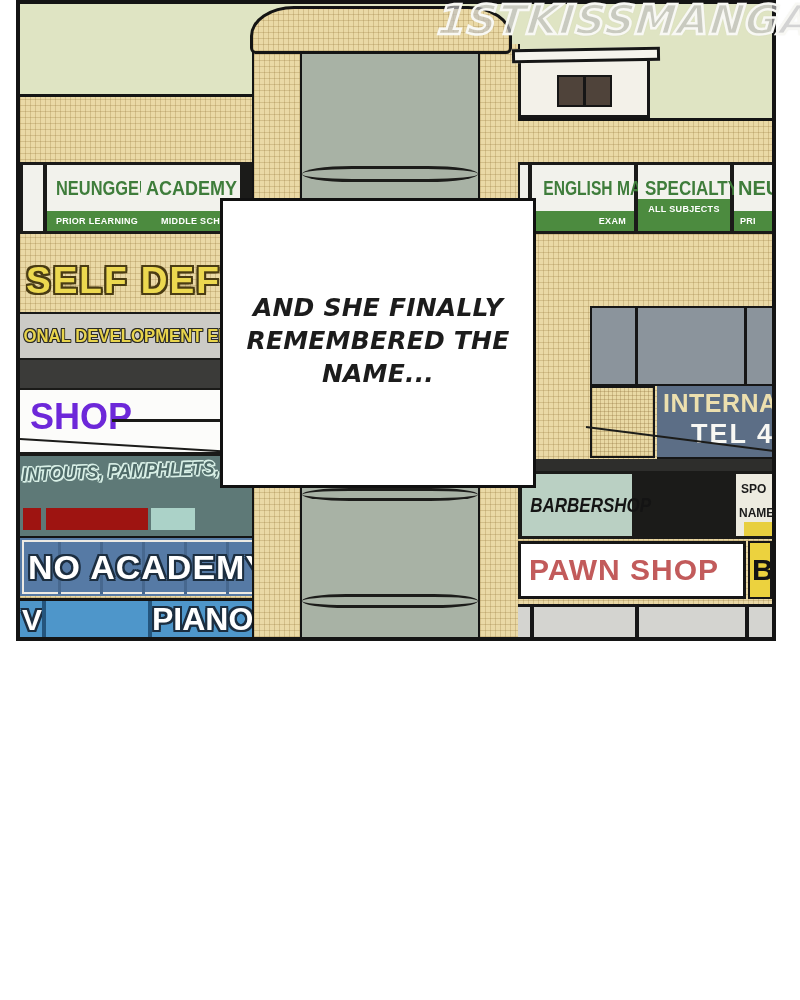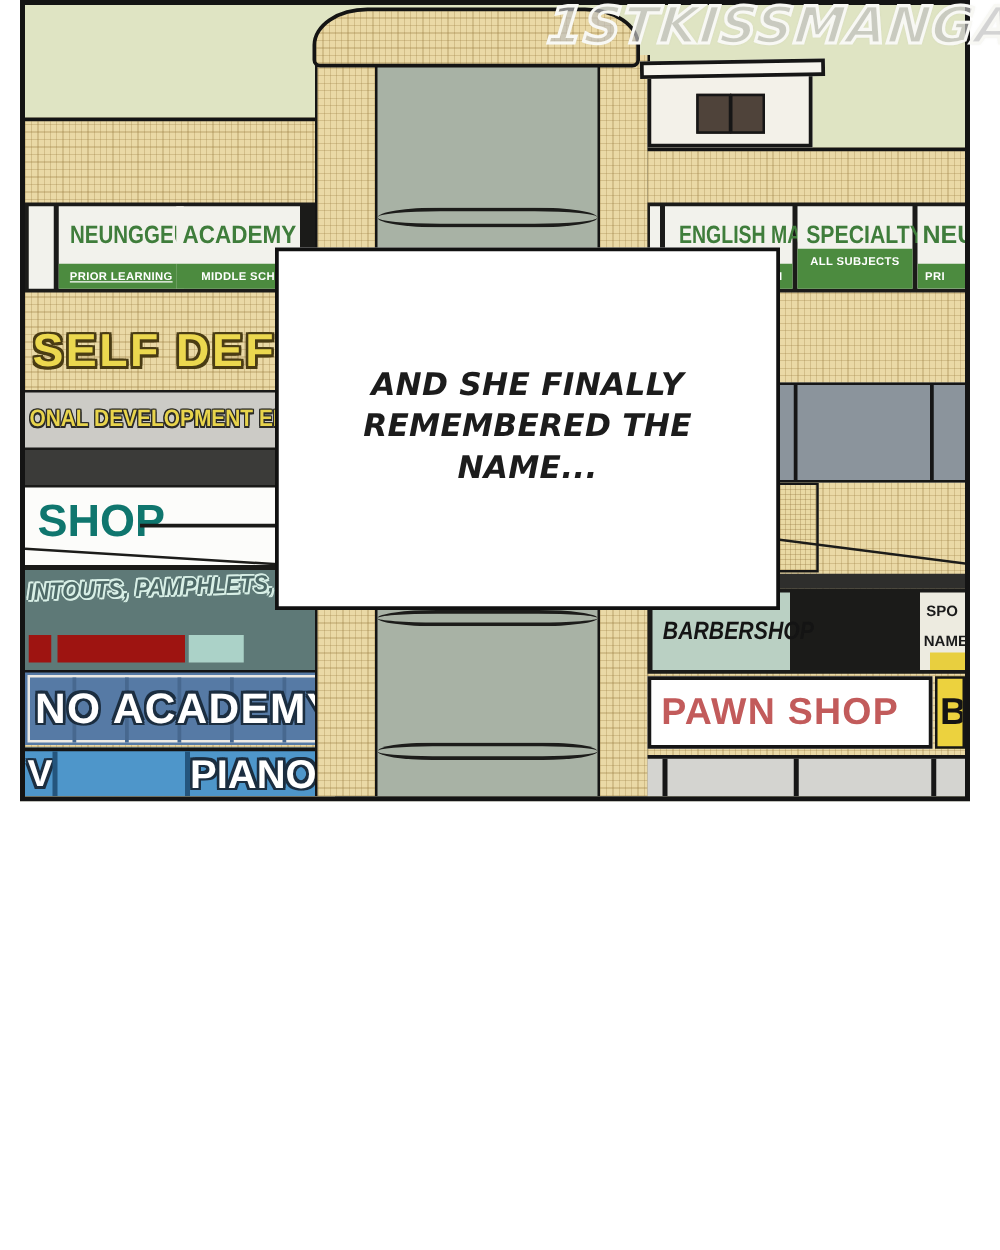--- a/index.html
+++ b/index.html
@@ -26,21 +26,21 @@
           line-height:46px;white-space:nowrap;}
   .o-dark{text-shadow:1px 0 0 #2b2b28,-1px 0 0 #2b2b28,0 1px 0 #2b2b28,0 -1px 0 #2b2b28,
           1px 1px 0 #2b2b28,-1px -1px 0 #2b2b28,1px -1px 0 #2b2b28,-1px 1px 0 #2b2b28;}
   .o-dark2{text-shadow:2px 0 0 #4a3c14,-2px 0 0 #4a3c14,0 2px 0 #4a3c14,0 -2px 0 #4a3c14,
           2px 2px 0 #4a3c14,-2px -2px 0 #4a3c14,2px -2px 0 #4a3c14,-2px 2px 0 #4a3c14;}
   .o-navy{text-shadow:2px 0 0 #1c2e40,-2px 0 0 #1c2e40,0 2px 0 #1c2e40,0 -2px 0 #1c2e40,
           2px 2px 0 #1c2e40,-2px -2px 0 #1c2e40,2px -2px 0 #1c2e40,-2px 2px 0 #1c2e40;}
   .o-mint{text-shadow:1.5px 0 0 #d8efe6,-1.5px 0 0 #d8efe6,0 1.5px 0 #d8efe6,0 -1.5px 0 #d8efe6,
           1.5px 1.5px 0 #d8efe6,-1.5px -1.5px 0 #d8efe6;}
   .wire{position:absolute;height:2px;background:#1c1c1a;transform-origin:left center;z-index:30;}
-  #caption-box{position:absolute;left:200px;top:194px;width:404px;height:290px;background:#ffffff;
+  #caption-box{position:absolute;left:200px;top:194px;width:316px;height:290px;background:#ffffff;
     border:3px solid #111;box-sizing:border-box;z-index:50;}
   #caption-text{margin-top:90px;text-align:center;font-family:"DejaVu Sans",sans-serif;
     font-weight:bold;font-style:italic;font-size:25px;line-height:1.32;color:#1c1c1c;
     white-space:pre-line;letter-spacing:.2px;}
   #watermark{position:absolute;left:438px;top:-4px;z-index:60;white-space:nowrap;
     font-family:"DejaVu Sans",sans-serif;font-weight:800;font-style:italic;font-size:41px;
     letter-spacing:1px;transform:skewX(-6deg);color:rgba(255,255,255,0.30);
     -webkit-text-stroke:2.5px #f8f8f4;text-shadow:0 0 2px rgba(140,140,140,0.55);}
 </style>
 </head>
@@ -49,40 +49,40 @@
 <div id="scene">
 
   <div id="panel">
 
     <div class="abs brick" style="left:0;top:90px;width:248px;height:543px;border-top:3px solid #141414;"></div>
 
     <div class="abs signrow" style="left:0;top:158px;width:233px;height:72px;">
       <div class="abs whitesign" style="left:3px;top:3px;width:20px;height:66px;"></div>
       <div class="abs whitesign" style="left:27px;top:3px;width:100px;height:66px;">
         <div class="gtitle" style="transform:scaleX(.82);transform-origin:center;">NEUNGGEUM</div>
-        <div class="abs greenband" style="left:0;bottom:0;width:100%;height:20px;font-size:9px;text-decoration:underline;">PRIOR LEARNING</div>
+        <div class="abs greenband" style="left:0;bottom:0;width:100%;height:20px;font-size:9px;">PRIOR LEARNING</div>
       </div>
       <div class="abs whitesign" style="left:121px;top:3px;width:99px;height:66px;">
         <div class="gtitle" style="transform:scaleX(.9);transform-origin:center;">ACADEMY</div>
         <div class="abs greenband" style="left:0;bottom:0;width:100%;height:20px;font-size:9px;">MIDDLE SCH</div>
       </div>
     </div>
 
     <div class="abs o-dark2" style="left:6px;top:256px;width:226px;overflow:hidden;color:#ecd84f;font-weight:bold;
                 font-size:37px;white-space:nowrap;letter-spacing:2px;">SELF DEFEN</div>
 
     <div class="abs" style="left:0;top:308px;width:233px;height:48px;background:#cccbc6;
                 border-top:2px solid #1a1a18;border-bottom:2px solid #1a1a18;box-sizing:border-box;overflow:hidden;">
       <div class="o-dark" style="color:#e8d44c;font-weight:bold;font-size:19px;line-height:44px;white-space:nowrap;
                   transform:scaleX(.88);transform-origin:left;padding-left:4px;">ONAL DEVELOPMENT EDUCA</div>
     </div>
     <div class="abs" style="left:0;top:356px;width:233px;height:28px;background:#3b3b39;"></div>
 
     <div class="abs" style="left:0;top:384px;width:233px;height:64px;background:#fcfcfa;border-top:2px solid #1a1a18;box-sizing:border-box;">
-      <div style="position:absolute;left:10px;top:6px;color:#0f766e;font-weight:bold;font-size:36px;text-align:center;">SHOP</div>
+      <div style="position:absolute;left:10px;top:6px;color:#6d28d9;font-weight:bold;font-size:36px;text-align:center;">SHOP</div>
       <div class="abs dkline" style="left:92px;top:29px;width:140px;height:3px;"></div>
     </div>
     <div class="abs dkline" style="left:0;top:448px;width:233px;height:4px;"></div>
 
     <div class="abs" style="left:0;top:452px;width:233px;height:80px;background:#5e7977;overflow:hidden;">
       <div class="o-mint" style="position:absolute;left:2px;top:8px;color:#4d6967;font-weight:bold;font-style:italic;
                   font-size:19px;white-space:nowrap;transform:rotate(-2deg) scaleX(.92);transform-origin:left;">INTOUTS, PAMPHLETS, BANNERS</div>
       <div class="abs" style="left:3px;top:52px;width:18px;height:22px;background:#9e1411;"></div>
       <div class="abs" style="left:26px;top:52px;width:102px;height:22px;background:#9e1411;"></div>
       <div class="abs" style="left:131px;top:52px;width:44px;height:22px;background:#abd2c8;"></div>
@@ -140,20 +140,25 @@
       </div>
     </div>
 
     <div class="abs" style="left:570px;top:302px;width:182px;height:80px;background:#8b949c;
                 border:2px solid #161616;border-right:none;box-sizing:border-box;">
       <div class="abs" style="left:43px;top:0;width:3px;height:100%;background:#161616;"></div>
       <div class="abs" style="left:152px;top:0;width:3px;height:100%;background:#161616;"></div>
     </div>
 
     <div class="abs brick-fine" style="left:570px;top:382px;width:65px;height:72px;border:2px solid #161616;box-sizing:border-box;"></div>
+    <div class="abs" style="left:637px;top:380px;width:115px;height:75px;background:#5c6e86;
+                border-top:2px solid #161616;border-bottom:2px solid #161616;box-sizing:border-box;overflow:hidden;">
+      <div style="position:absolute;left:6px;top:3px;color:#ecdfae;font-weight:bold;font-size:25px;white-space:nowrap;letter-spacing:.5px;">INTERNA</div>
+      <div style="position:absolute;left:34px;top:33px;color:#f8f8f4;font-weight:bold;font-size:27px;white-space:nowrap;letter-spacing:2px;">TEL 4</div>
+    </div>
     <div class="abs" style="left:498px;top:455px;width:254px;height:12px;background:#2e2e2c;"></div>
 
     <div class="abs signrow" style="left:498px;top:467px;width:254px;height:68px;">
       <div class="abs" style="left:4px;top:3px;width:110px;height:62px;background:#bad0c3;">
         <div style="color:#141414;font-weight:bold;font-style:italic;font-size:20px;text-align:center;
                     line-height:62px;white-space:nowrap;transform:scaleX(.85);transform-origin:center;">BARBERSHOP</div>
       </div>
       <div class="abs" style="left:218px;top:3px;width:36px;height:62px;background:#edebe0;overflow:hidden;">
         <div style="position:absolute;left:5px;top:8px;color:#1a1a1a;font-weight:bold;font-size:12px;white-space:nowrap;">SPO</div>
         <div style="position:absolute;left:3px;top:32px;color:#1a1a1a;font-weight:bold;font-size:12px;white-space:nowrap;">NAME</div>

